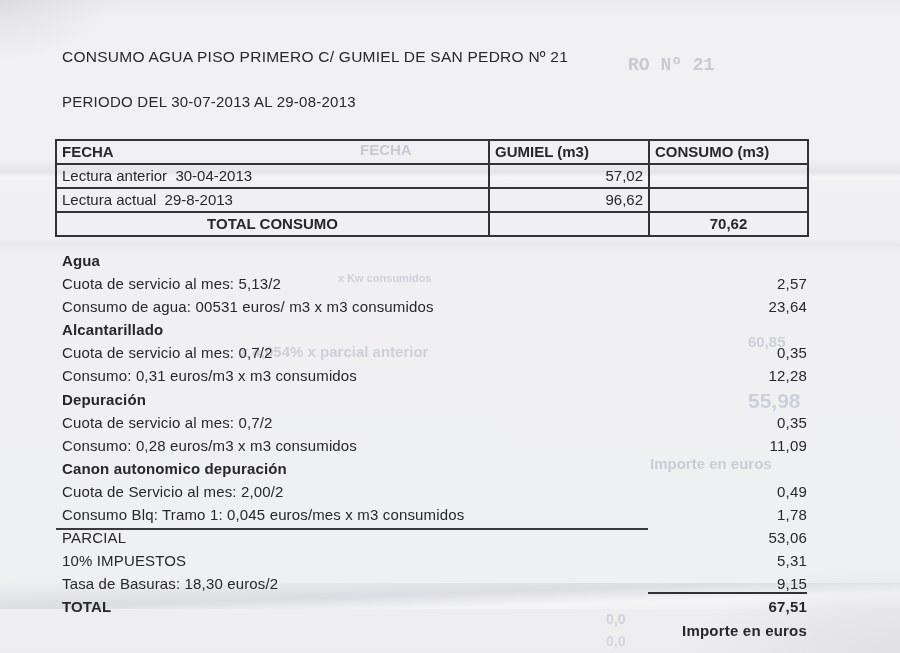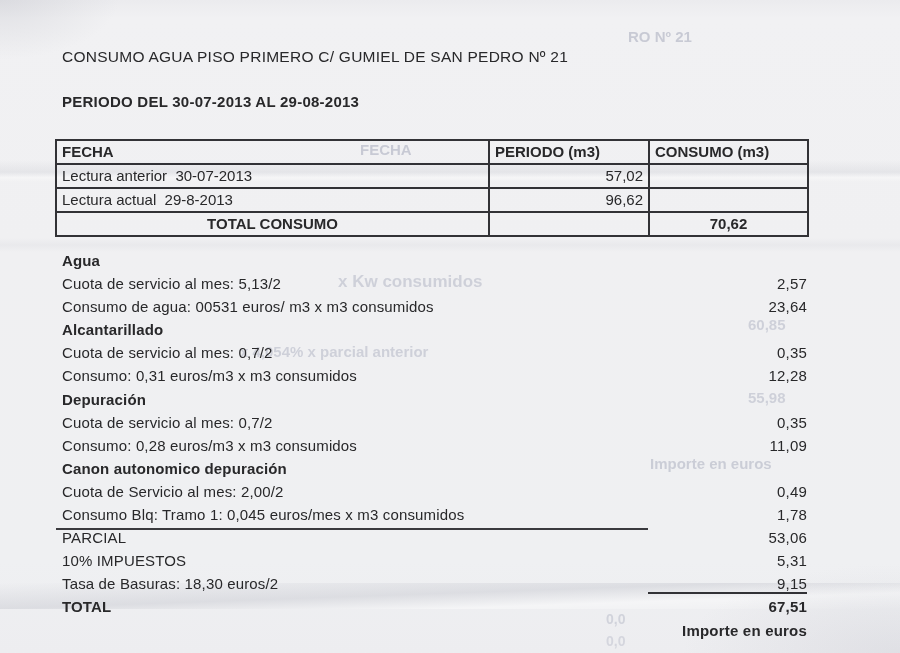--- a/index.html
+++ b/index.html
@@ -15,21 +15,21 @@
   
   .crease{position:absolute;left:0;width:100%;pointer-events:none;}
   .crease.c1{top:160px;height:22px;background:linear-gradient(180deg,rgba(185,187,196,0) 0%,rgba(185,187,196,.22) 55%,rgba(255,255,255,.35) 80%,rgba(185,187,196,0) 100%);}
   .crease.c2{top:583px;height:26px;background:linear-gradient(178deg,rgba(178,180,190,0) 0%,rgba(178,180,190,.30) 45%,rgba(255,255,255,.4) 72%,rgba(178,180,190,0) 100%);}
   .crease.c3{top:238px;height:14px;background:linear-gradient(180deg,rgba(190,192,200,0) 0%,rgba(190,192,200,.14) 50%,rgba(190,192,200,0) 100%);}
   .corner{position:absolute;pointer-events:none;}
   .corner.tl{left:0;top:0;width:120px;height:60px;background:radial-gradient(ellipse at 0 0,rgba(170,172,182,.25),rgba(170,172,182,0) 70%);}
   .corner.br{right:0;bottom:0;width:220px;height:90px;background:radial-gradient(ellipse at 100% 100%,rgba(175,177,188,.22),rgba(175,177,188,0) 70%);}
 
   .title{position:absolute;left:62px;top:48px;font-size:15.5px;font-weight:normal;letter-spacing:.25px;white-space:pre;}
-  .period{position:absolute;left:62px;top:93px;font-size:15px;font-weight:bold;letter-spacing:.25px;white-space:pre;}
+  .period{position:absolute;left:62px;top:93px;font-size:15px;font-weight:normal;letter-spacing:.25px;white-space:pre;}
 
   table.meter{position:absolute;left:55px;top:139px;border-collapse:collapse;table-layout:fixed;width:752px;font-size:15px;}
   table.meter td,table.meter th{border:2px solid #323236;padding:1px 5px 2px 5px;height:19px;overflow:hidden;white-space:pre;}
   table.meter th{text-align:left;font-weight:bold;font-size:15px;}
   .col-fecha{width:433px;}
   .col-lectura{width:160px;}
   .col-consumo{width:159px;}
   td.num{text-align:right;}
   td.bold, .bold{font-weight:bold;text-align:center;}
 
@@ -39,26 +39,26 @@
   .crow .amt{text-align:right;letter-spacing:.2px;}
   .crow.heading .lbl{font-weight:bold;}
   .crow.totalrow{font-weight:bold;}
   .crow.importe{justify-content:flex-end;font-weight:bold;}
 
   .rule-left{position:absolute;left:56px;top:528px;width:592px;height:2px;background:#3a3a3e;}
   .rule-right{position:absolute;left:648px;top:592px;width:159px;height:2px;background:#323236;}
 
   
   .ghost{position:absolute;color:#a7abbc;opacity:.55;filter:blur(.7px);font-weight:bold;white-space:pre;pointer-events:none;}
-  .g0{left:628px;top:28px;font-size:15px;}
+  .g0{left:628px;top:55px;font-size:18px;font-family:Liberation Mono, monospace;}
   .g1{left:360px;top:141px;font-size:15px;}
-  .g2{left:338px;top:272px;font-size:17px;opacity:.45;}
-  .g3{left:748px;top:316px;font-size:15px;opacity:.45;}
+  .g2{left:338px;top:272px;font-size:11px;opacity:.45;}
+  .g3{left:748px;top:333px;font-size:15px;opacity:.45;}
   .g4{left:240px;top:343px;font-size:15px;opacity:.45;}
-  .g5{left:748px;top:389px;font-size:15px;opacity:.45;}
+  .g5{left:748px;top:389px;font-size:21px;opacity:.45;}
   .g6{left:650px;top:455px;font-size:15px;opacity:.5;}
   .g7{left:606px;top:611px;font-size:14px;opacity:.4;}
   .g8{left:606px;top:633px;font-size:14px;opacity:.35;}
 </style>
 </head>
 <body>
 
 <div class="page">
 
   <div class="crease c1"></div>
@@ -82,25 +82,25 @@
 
   <table class="meter">
     <colgroup>
       <col class="col-fecha">
         <col class="col-lectura">
         <col class="col-consumo">
     </colgroup>
     <tbody>
         <tr>
       <th>FECHA</th>
-      <th>PERIODO (m3)</th>
+      <th>GUMIEL (m3)</th>
       <th>CONSUMO (m3)</th>
     </tr>
     <tr>
-      <td>Lectura anterior  30-07-2013</td>
+      <td>Lectura anterior  30-04-2013</td>
       <td class="num">57,02</td>
       <td class="num"></td>
     </tr>
     <tr>
       <td>Lectura actual  29-8-2013</td>
       <td class="num">96,62</td>
       <td class="num"></td>
     </tr>
     <tr>
       <td class="bold">TOTAL CONSUMO</td>

